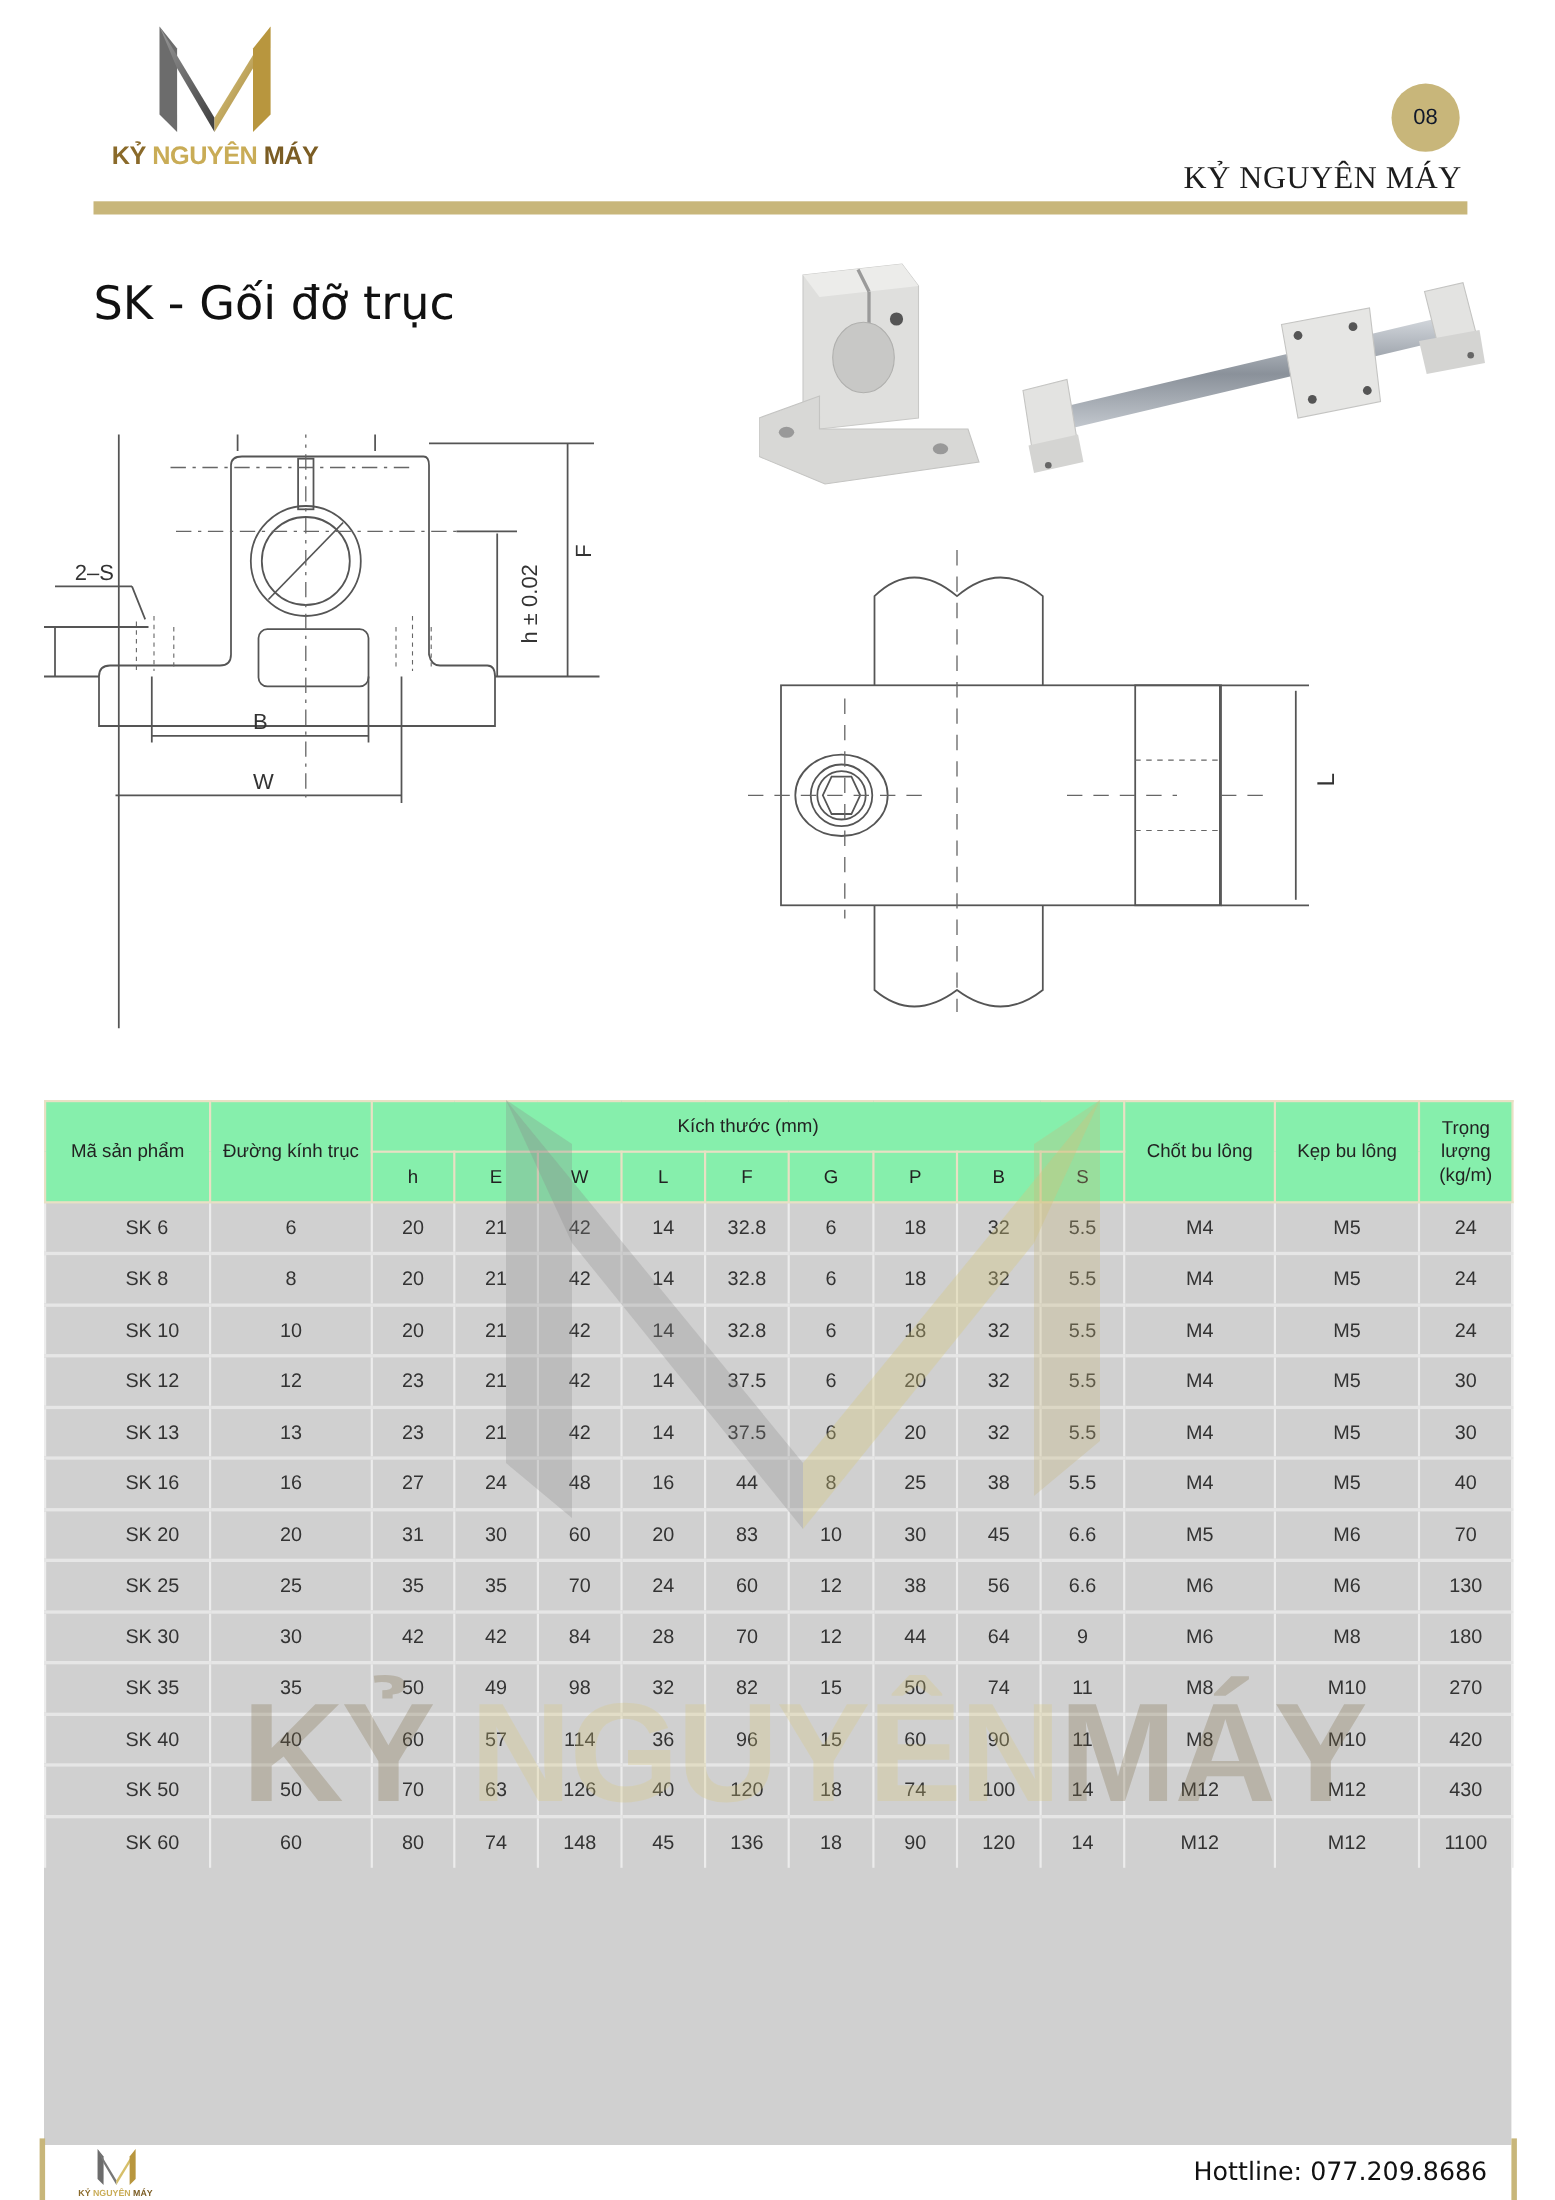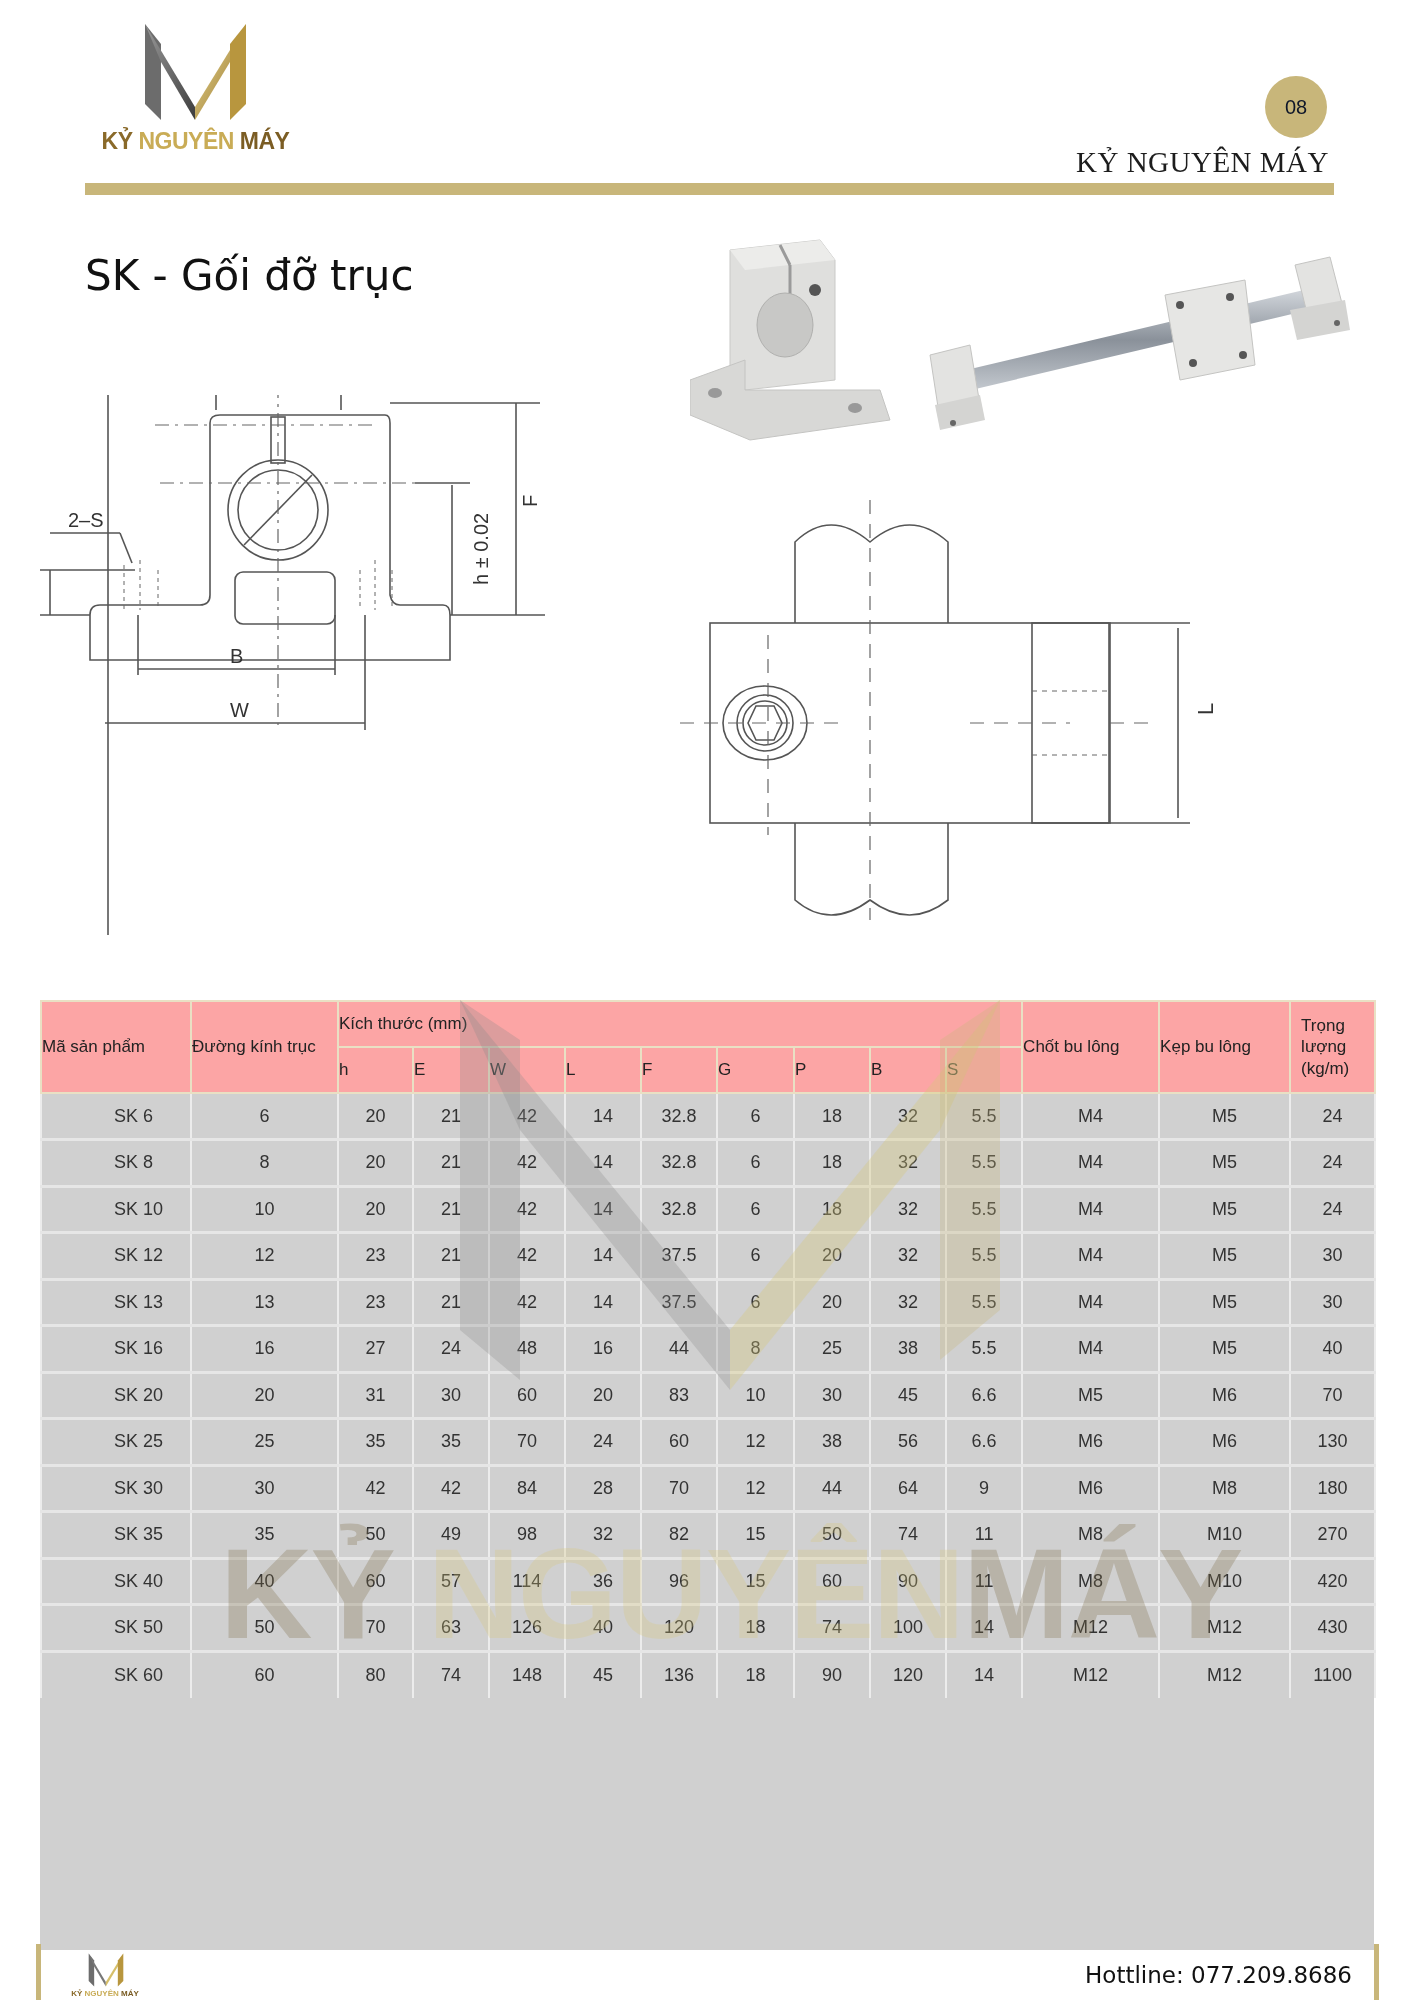--- a/index.html
+++ b/index.html
@@ -27,22 +27,22 @@
 
     
     .drawing-front { position: absolute; left: 40px; top: 395px; width: 600px; height: 540px; }
     .drawing-side { position: absolute; left: 680px; top: 490px; width: 640px; height: 440px; }
     .photo-block { position: absolute; left: 690px; top: 230px; width: 210px; height: 215px; }
     .photo-rail { position: absolute; left: 925px; top: 255px; width: 430px; height: 180px; }
 
     
     .spec-table-wrap { position: absolute; left: 40px; top: 1000px; width: 1334px; height: 950px; background: #d0d0d0; }
     table.spec { border-collapse: collapse; width: 1334px; table-layout: fixed; position: relative; z-index: 1; }
-    table.spec th { background: #fca5a5; color: #222; font-weight: normal; font-size: 17px; border: 2px solid #e9e0c4;
-      text-align: left; line-height: 1.25; }
+    table.spec th { background: #86efac; color: #222; font-weight: normal; font-size: 17px; border: 2px solid #e9e0c4;
+      text-align: center; line-height: 1.25; }
     table.spec td { font-size: 18px; color: #333; text-align: center; height: 46.5px; border-left: 2px solid #ececec;
       border-right: 2px solid #ececec; border-bottom: 3px solid #e6e6e6; }
     table.spec td.code { text-align: left; padding-left: 72px; }
     table.spec tr.row-last td { border-bottom: none; }
 
     .watermark { position: absolute; left: 0; top: 0; width: 1334px; height: 950px; pointer-events: none; z-index: 2; }
     .wm-text { position: absolute; left: 180px; top: 520px; font-family: "Liberation Sans", sans-serif; font-weight: bold;
       font-size: 128px; letter-spacing: -2px; opacity: 0.28; white-space: nowrap; }
     .wm-text .k { color: #7b6a45; }
     .wm-text .n { color: #d8c87a; }

